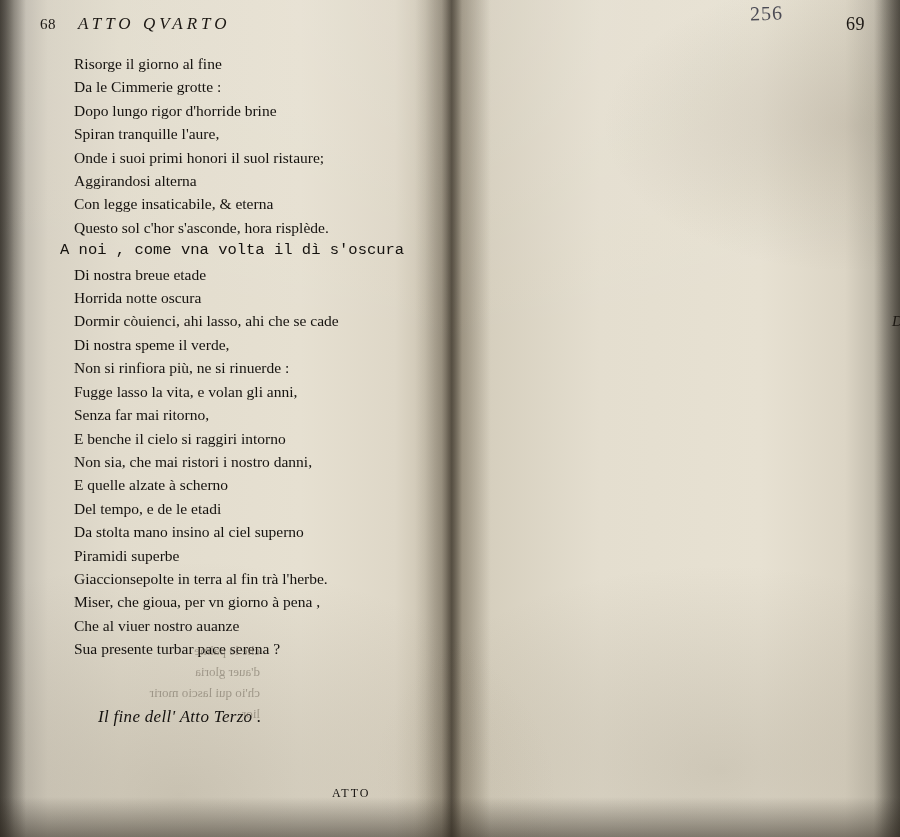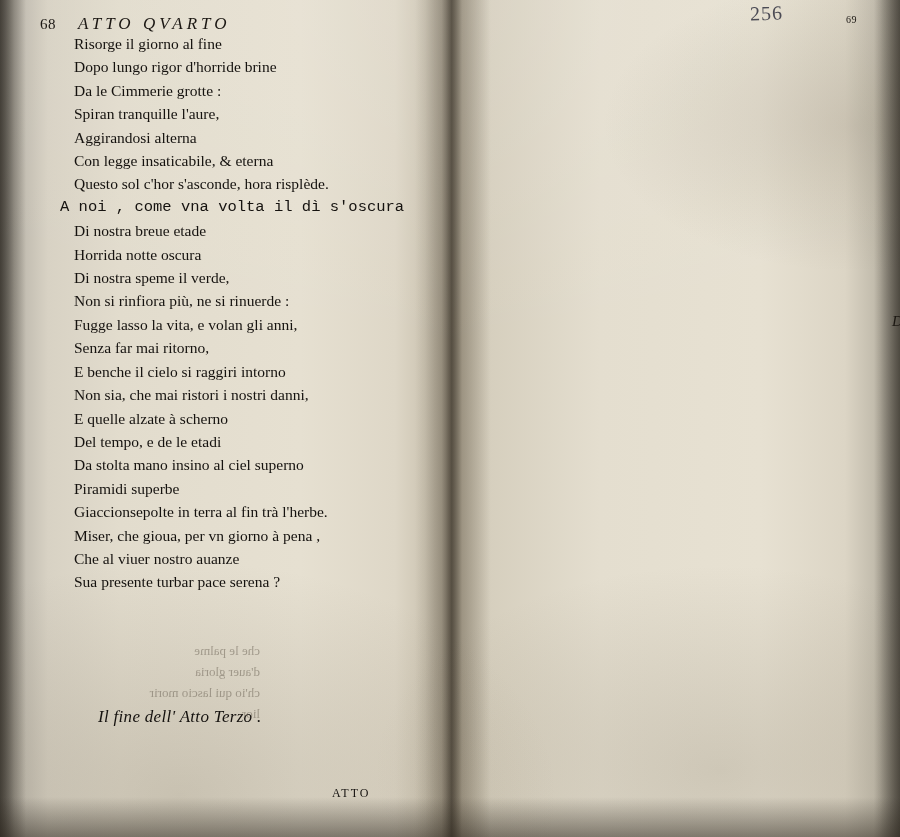--- a/index.html
+++ b/index.html
@@ -50,21 +50,21 @@
   .page-left  { left: 0;   width: 450px; }
   .page-right { left: 450px; width: 450px; }
 
   .folio {
     position: absolute;
     font-size: 15px;
     color: #1b1713;
     letter-spacing: 0.5px;
   }
   .folio-left  { left: 40px; top: 16px; }
-  .folio-right { left: 396px; top: 14px; font-size: 10px; }
+  .folio-right { left: 396px; top: 14px; font-size: 18px; }
 
   .running-head {
     position: absolute;
     left: 78px;
     top: 14px;
     font-size: 17px;
     letter-spacing: 4px;
     color: #1b1713;
     font-style: italic;
   }
@@ -78,21 +78,21 @@
     letter-spacing: 1px;
     transform: rotate(-2deg);
     opacity: 0.82;
     font-family: "Liberation Serif", serif;
   }
 
   
   .verses {
     position: absolute;
     left: 60px;
-    top: 32px;
+    top: 52px;
     width: 380px;
   }
   .verse {
     font-size: 15.5px;
     line-height: 23.4px;
     color: #15120f;
     white-space: pre;
     text-indent: 0;
   }
   .verse.ind { padding-left: 14px; }
@@ -185,35 +185,37 @@
 
 <div id="page">
   <div class="paper"></div>
 
   <div class="page-left">
     <div class="folio folio-left">68</div>
     <div class="running-head">ATTO  QVARTO</div>
 
     <div class="verses">
       <div class="verse ind">Risorge il giorno al fine</div>
+      <div class="verse ind">Da le Cimmerie grotte :</div>
       <div class="verse ind">Dopo lungo rigor d'horride brine</div>
-      <div class="verse ind">Da le Cimmerie grotte :</div>
       <div class="verse ind">Spiran tranquille l'aure,</div>
+      <div class="verse ind">Onde i suoi primi honori il suol ristaure;</div>
       <div class="verse ind">Aggirandosi alterna</div>
       <div class="verse ind">Con legge insaticabile, &amp; eterna</div>
       <div class="verse ind">Questo sol c'hor s'asconde, hora risplède.</div>
       <div class="verse out">A noi , come vna volta il dì s'oscura</div>
       <div class="verse ind">Di nostra breue etade</div>
       <div class="verse ind">Horrida notte oscura</div>
+      <div class="verse ind">Dormir còuienci, ahi lasso, ahi che se cade</div>
       <div class="verse ind">Di nostra speme il verde,</div>
       <div class="verse ind">Non si rinfiora più, ne si rinuerde :</div>
       <div class="verse ind">Fugge lasso la vita, e volan gli anni,</div>
       <div class="verse ind">Senza far mai ritorno,</div>
       <div class="verse ind">E benche il cielo si raggiri intorno</div>
-      <div class="verse ind">Non sia, che mai ristori i nostri danni,</div>
+      <div class="verse ind">Non sia, che mai ristori i nostro danni,</div>
       <div class="verse ind">E quelle alzate à scherno</div>
       <div class="verse ind">Del tempo, e de le etadi</div>
       <div class="verse ind">Da stolta mano insino al ciel superno</div>
       <div class="verse ind">Piramidi superbe</div>
       <div class="verse ind">Giaccionsepolte in terra al fin trà l'herbe.</div>
       <div class="verse ind">Miser, che gioua, per vn giorno à pena ,</div>
       <div class="verse ind">Che al viuer nostro auanze</div>
       <div class="verse ind">Sua presente turbar pace serena ?</div>
     </div>
 

